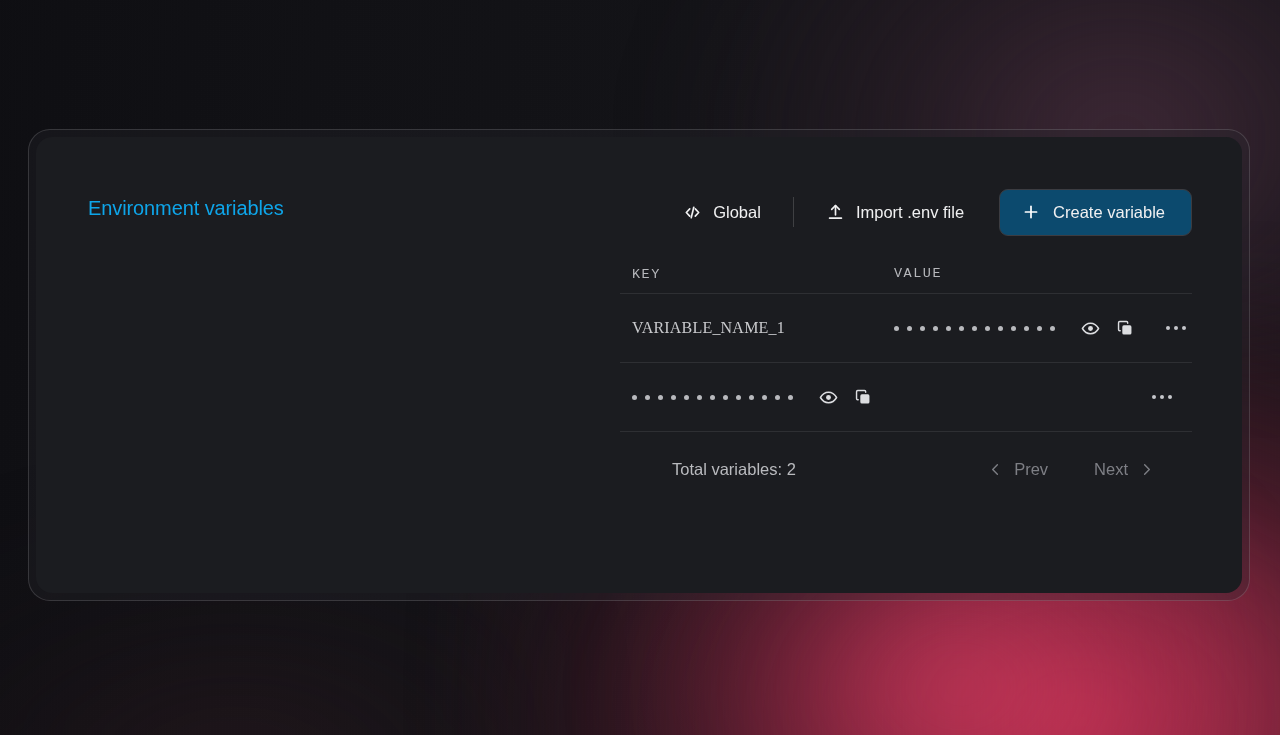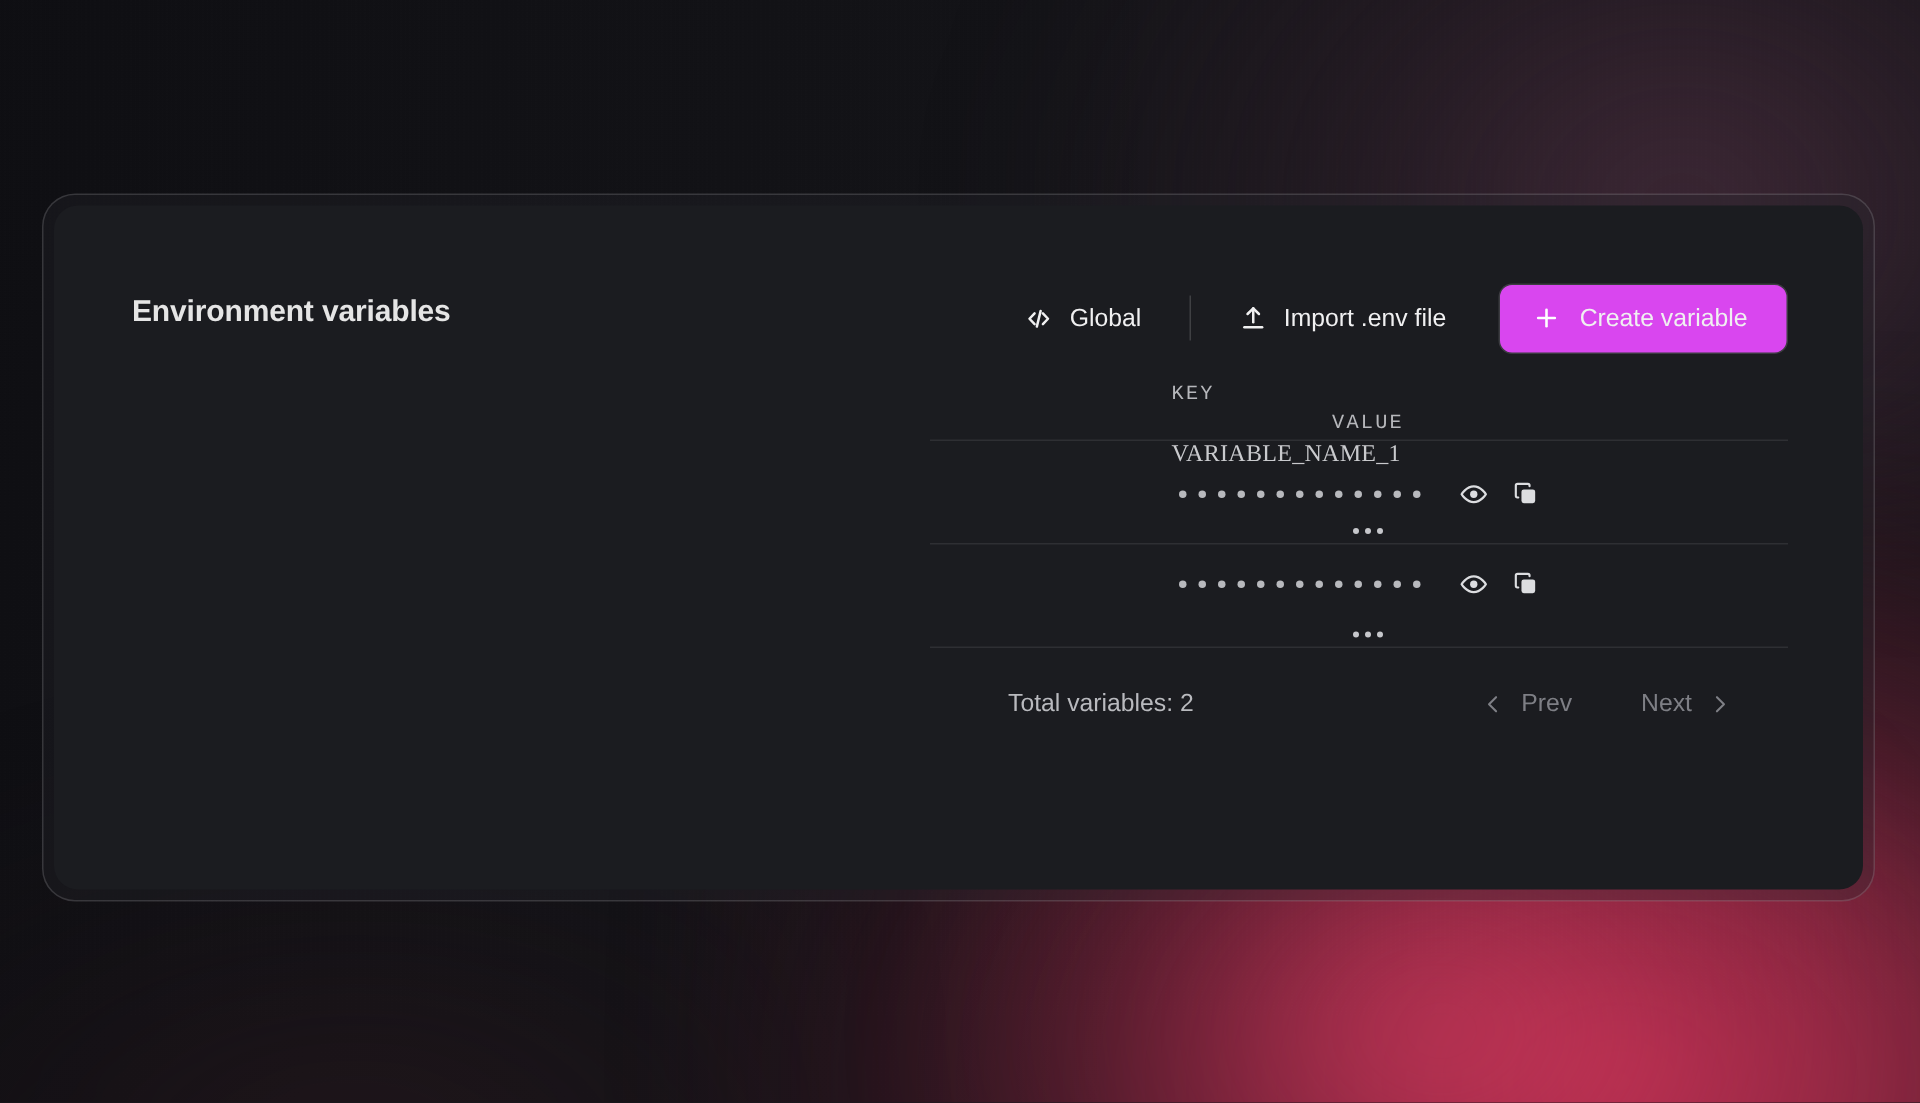--- a/index.html
+++ b/index.html
@@ -121,22 +121,22 @@
 
   
   #left-col {
     position: absolute;
     left: 52px;
     top: 60px;
     width: 400px;
   }
   #panel-title {
     font-size: 20px;
-    font-weight: 700;
-    color: #e5e5e5;
+    font-weight: 400;
+    color: #0ea5e9;
     letter-spacing: -0.1px;
     margin: 0 0 22px 0;
   }
   #panel-desc {
     font-size: 16.5px;
     line-height: 29px;
     color: #a2a3a8;
     margin: 0;
     max-width: 385px;
   }
@@ -181,39 +181,38 @@
     width: 1px;
     height: 30px;
     background: rgba(255,255,255,0.16);
     margin: 0 17px;
     flex: none;
   }
   #create-variable-button {
     margin-left: 20px;
     padding: 13px 26px 13px 22px;
     border: 1px solid #3c3c41;
-    background: #d946ef;
+    background: #0c4a6e;
     border-radius: 9px;
     gap: 13px;
   }
   .ico {
     display: inline-flex;
     align-items: center;
     justify-content: center;
     flex: none;
   }
 
   
   #var-table {
     margin-top: 14px;
   }
   .row {
     display: flex;
     align-items: center;
-    flex-direction: column;
   }
   .col-key   { width: 262px; flex: none; }
   .col-value { flex: 1 1 auto; display: flex; align-items: center; }
   .col-menu  { width: 60px; flex: none; display: flex; justify-content: center; }
 
   #table-head {
     height: 40px;
     padding-left: 12px;
   }
   .th {

